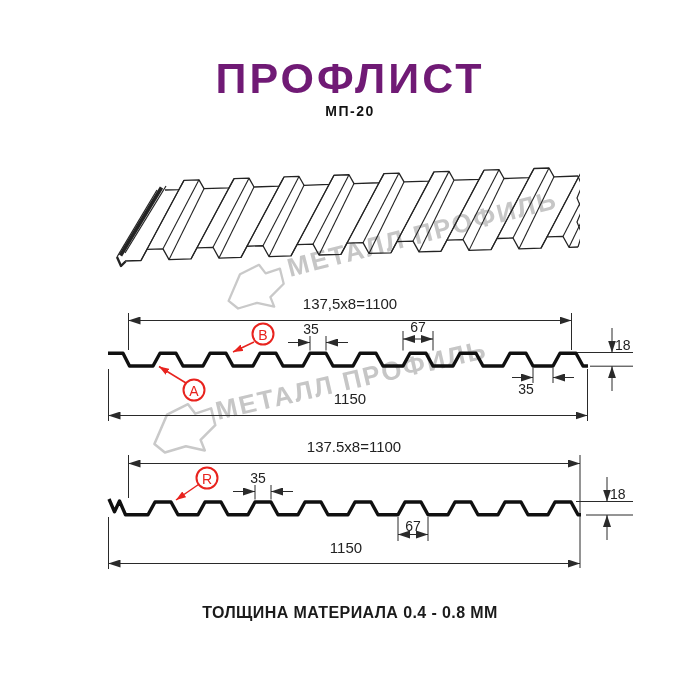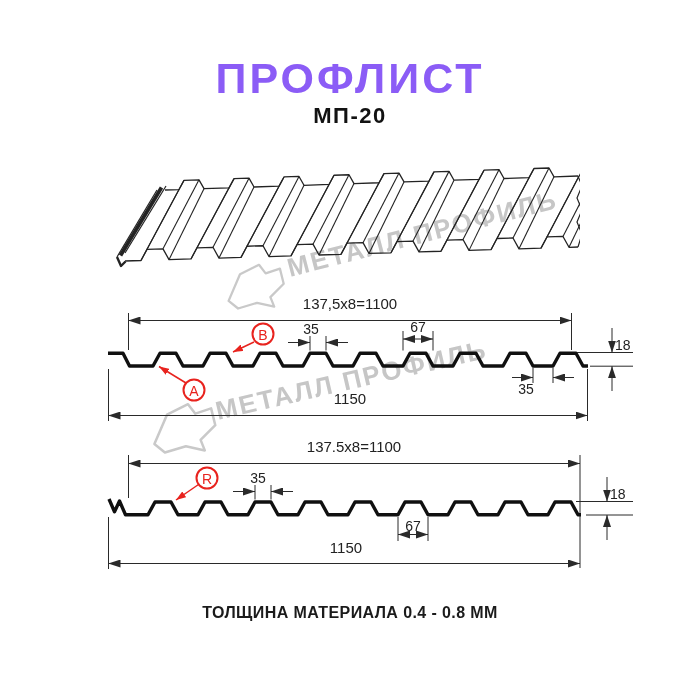--- a/index.html
+++ b/index.html
@@ -1,21 +1,21 @@
 <!DOCTYPE html>
 <html><head>
 <meta charset="utf-8">
 <style>
   html,body{margin:0;padding:0;background:#ffffff;}
   .page{position:relative;width:700px;height:700px;background:#fff;overflow:hidden;
         font-family:"Liberation Sans",sans-serif;}
   .title{position:absolute;top:56px;left:0;width:700px;text-align:center;
-         font-size:43px;font-weight:700;letter-spacing:3px;color:#8b5cf6;line-height:1.05;}
+         font-size:43px;font-weight:700;letter-spacing:3px;color:#701a75;line-height:1.05;}
   .subtitle{position:absolute;top:103px;left:0;width:700px;text-align:center;
-         font-size:22px;font-weight:700;letter-spacing:1.5px;color:#121212;}
+         font-size:14px;font-weight:700;letter-spacing:1.5px;color:#121212;}
   .footer{position:absolute;top:604px;left:0;width:700px;text-align:center;
          font-size:16px;font-weight:700;letter-spacing:0.4px;color:#1b1b1b;}
   svg{position:absolute;left:0;top:0;}
   svg text{font-family:"Liberation Sans",sans-serif;fill:#222;}
   .dim{stroke:#2a2a2a;stroke-width:1;fill:none;}
   .prof{stroke:#101010;stroke-width:3.4;fill:none;stroke-linejoin:round;}
   .sheet{stroke:#232323;fill:none;stroke-linejoin:round;}
   .red{stroke:#e8231e;fill:none;}
   .redtxt{fill:#e8231e;}
   .wm{fill:#c6c6c6;font-weight:700;letter-spacing:2px;font-size:26px;}

